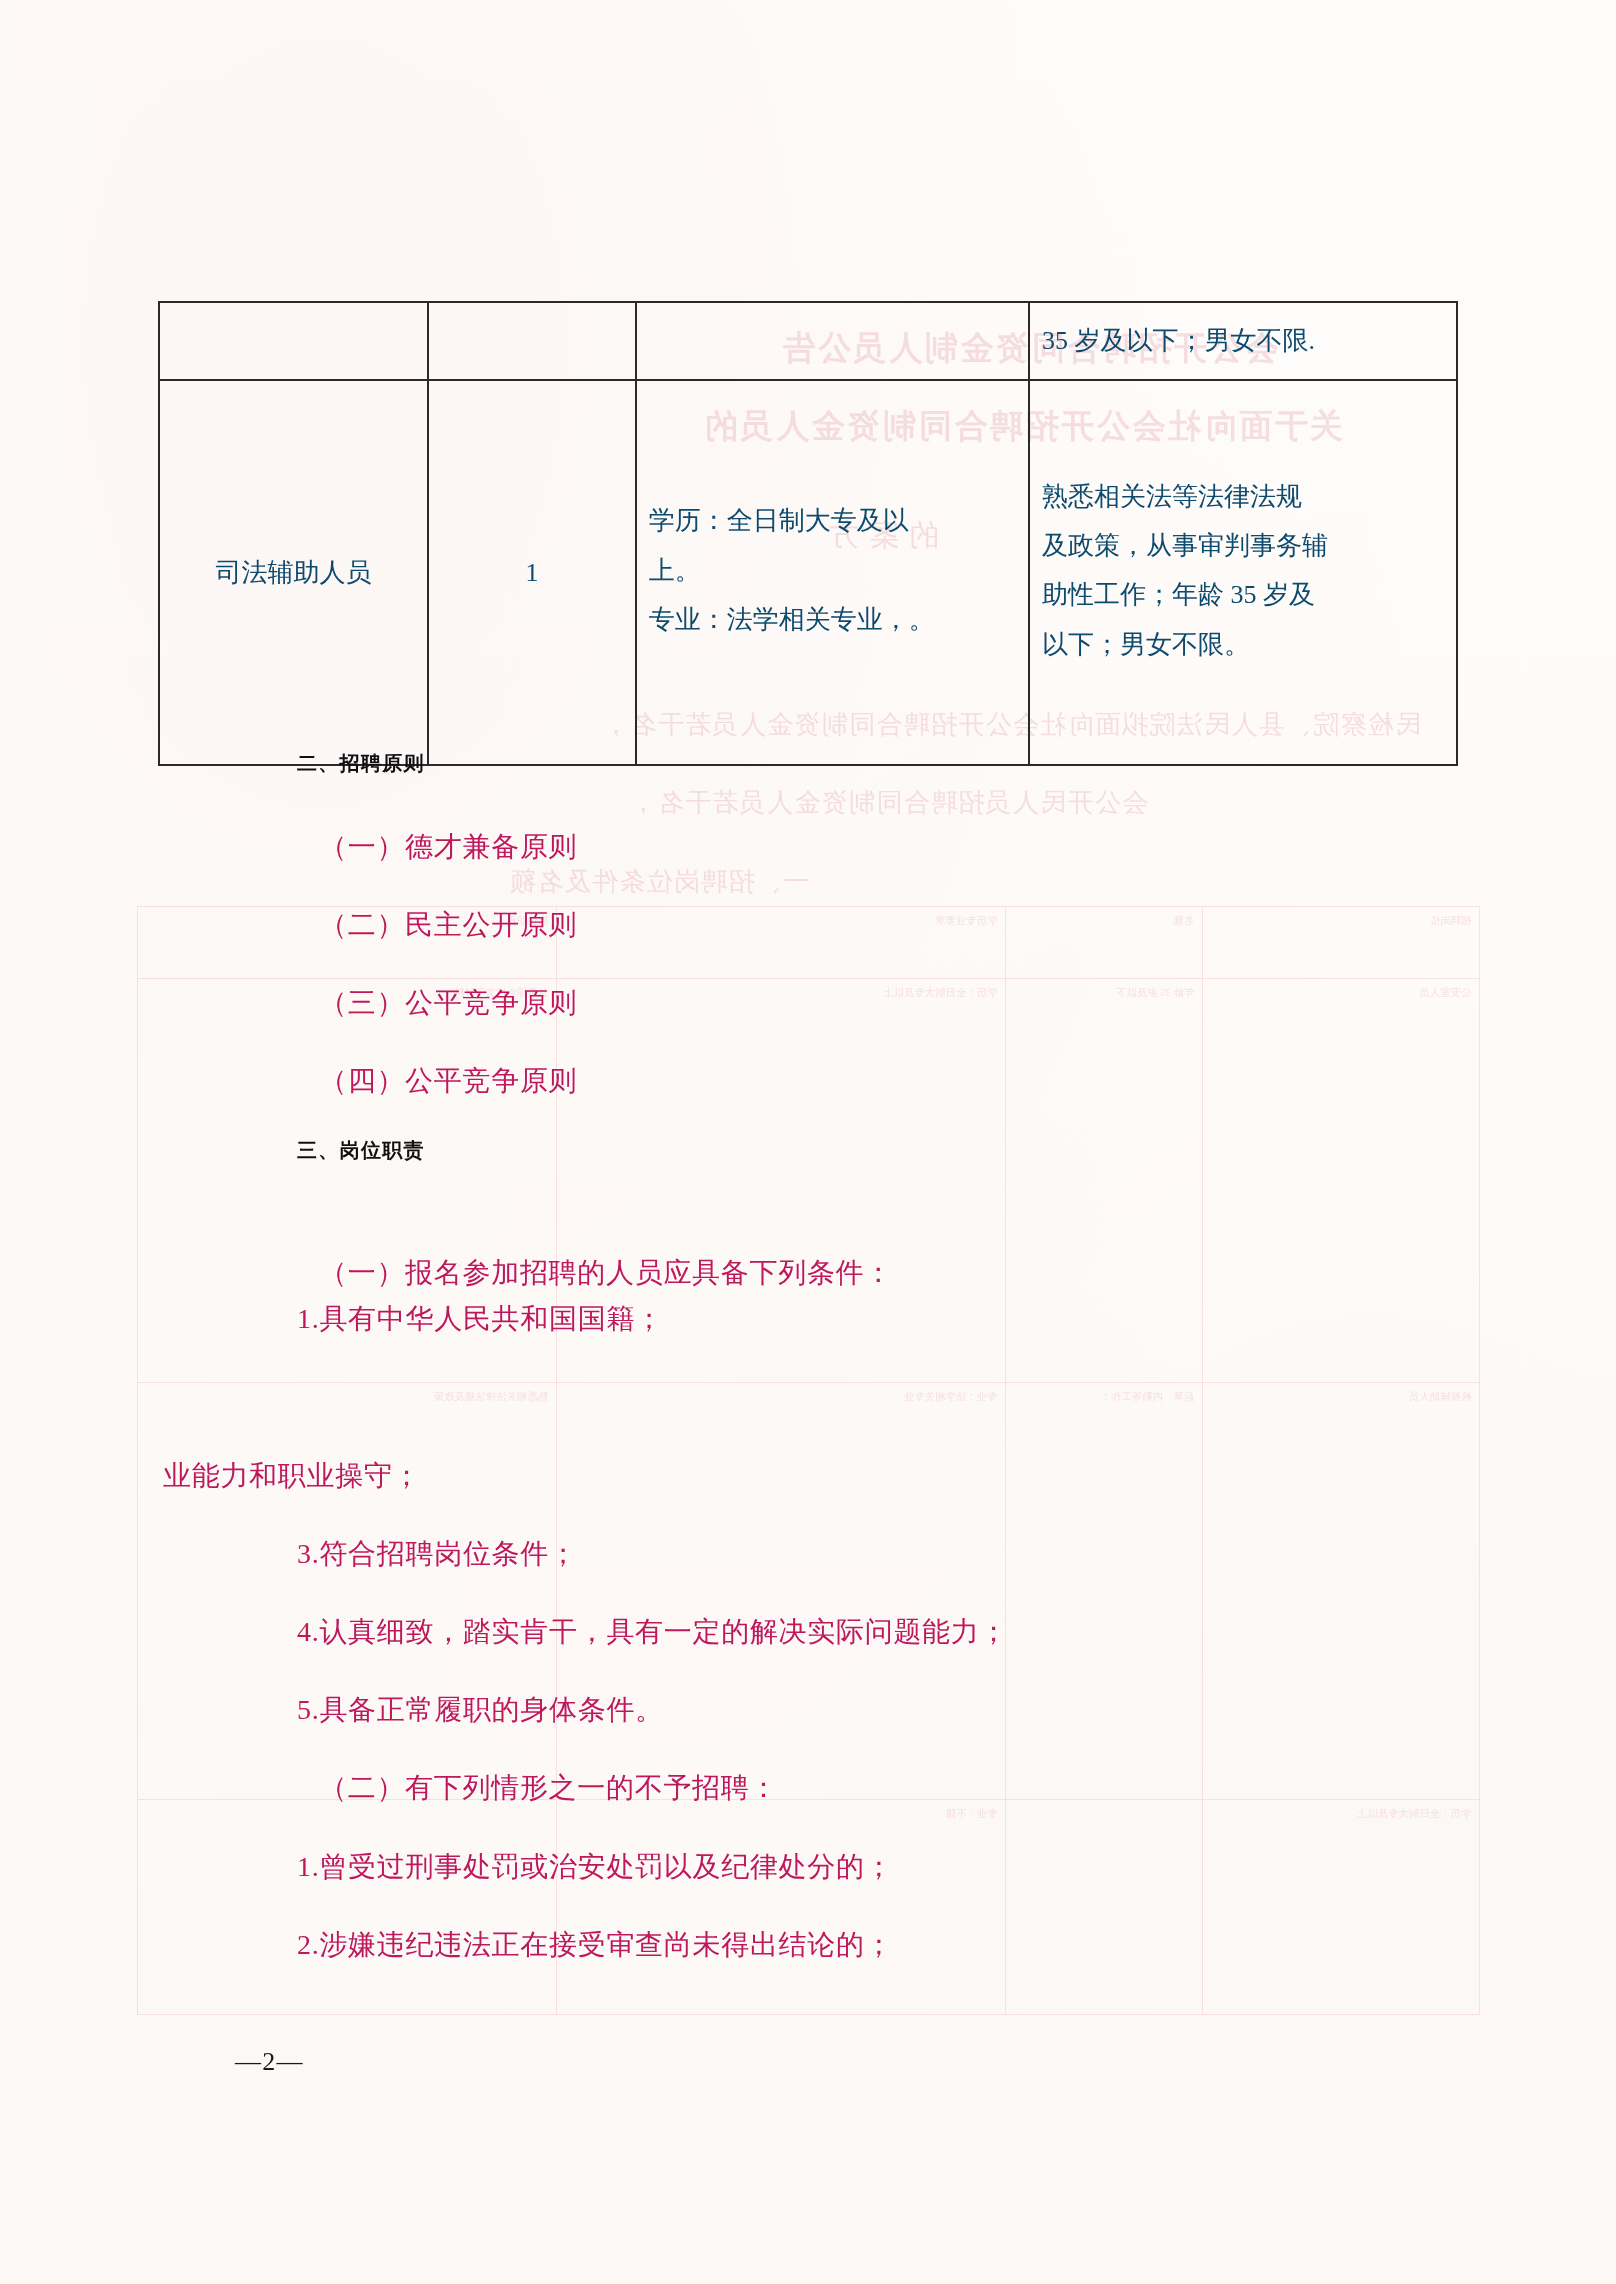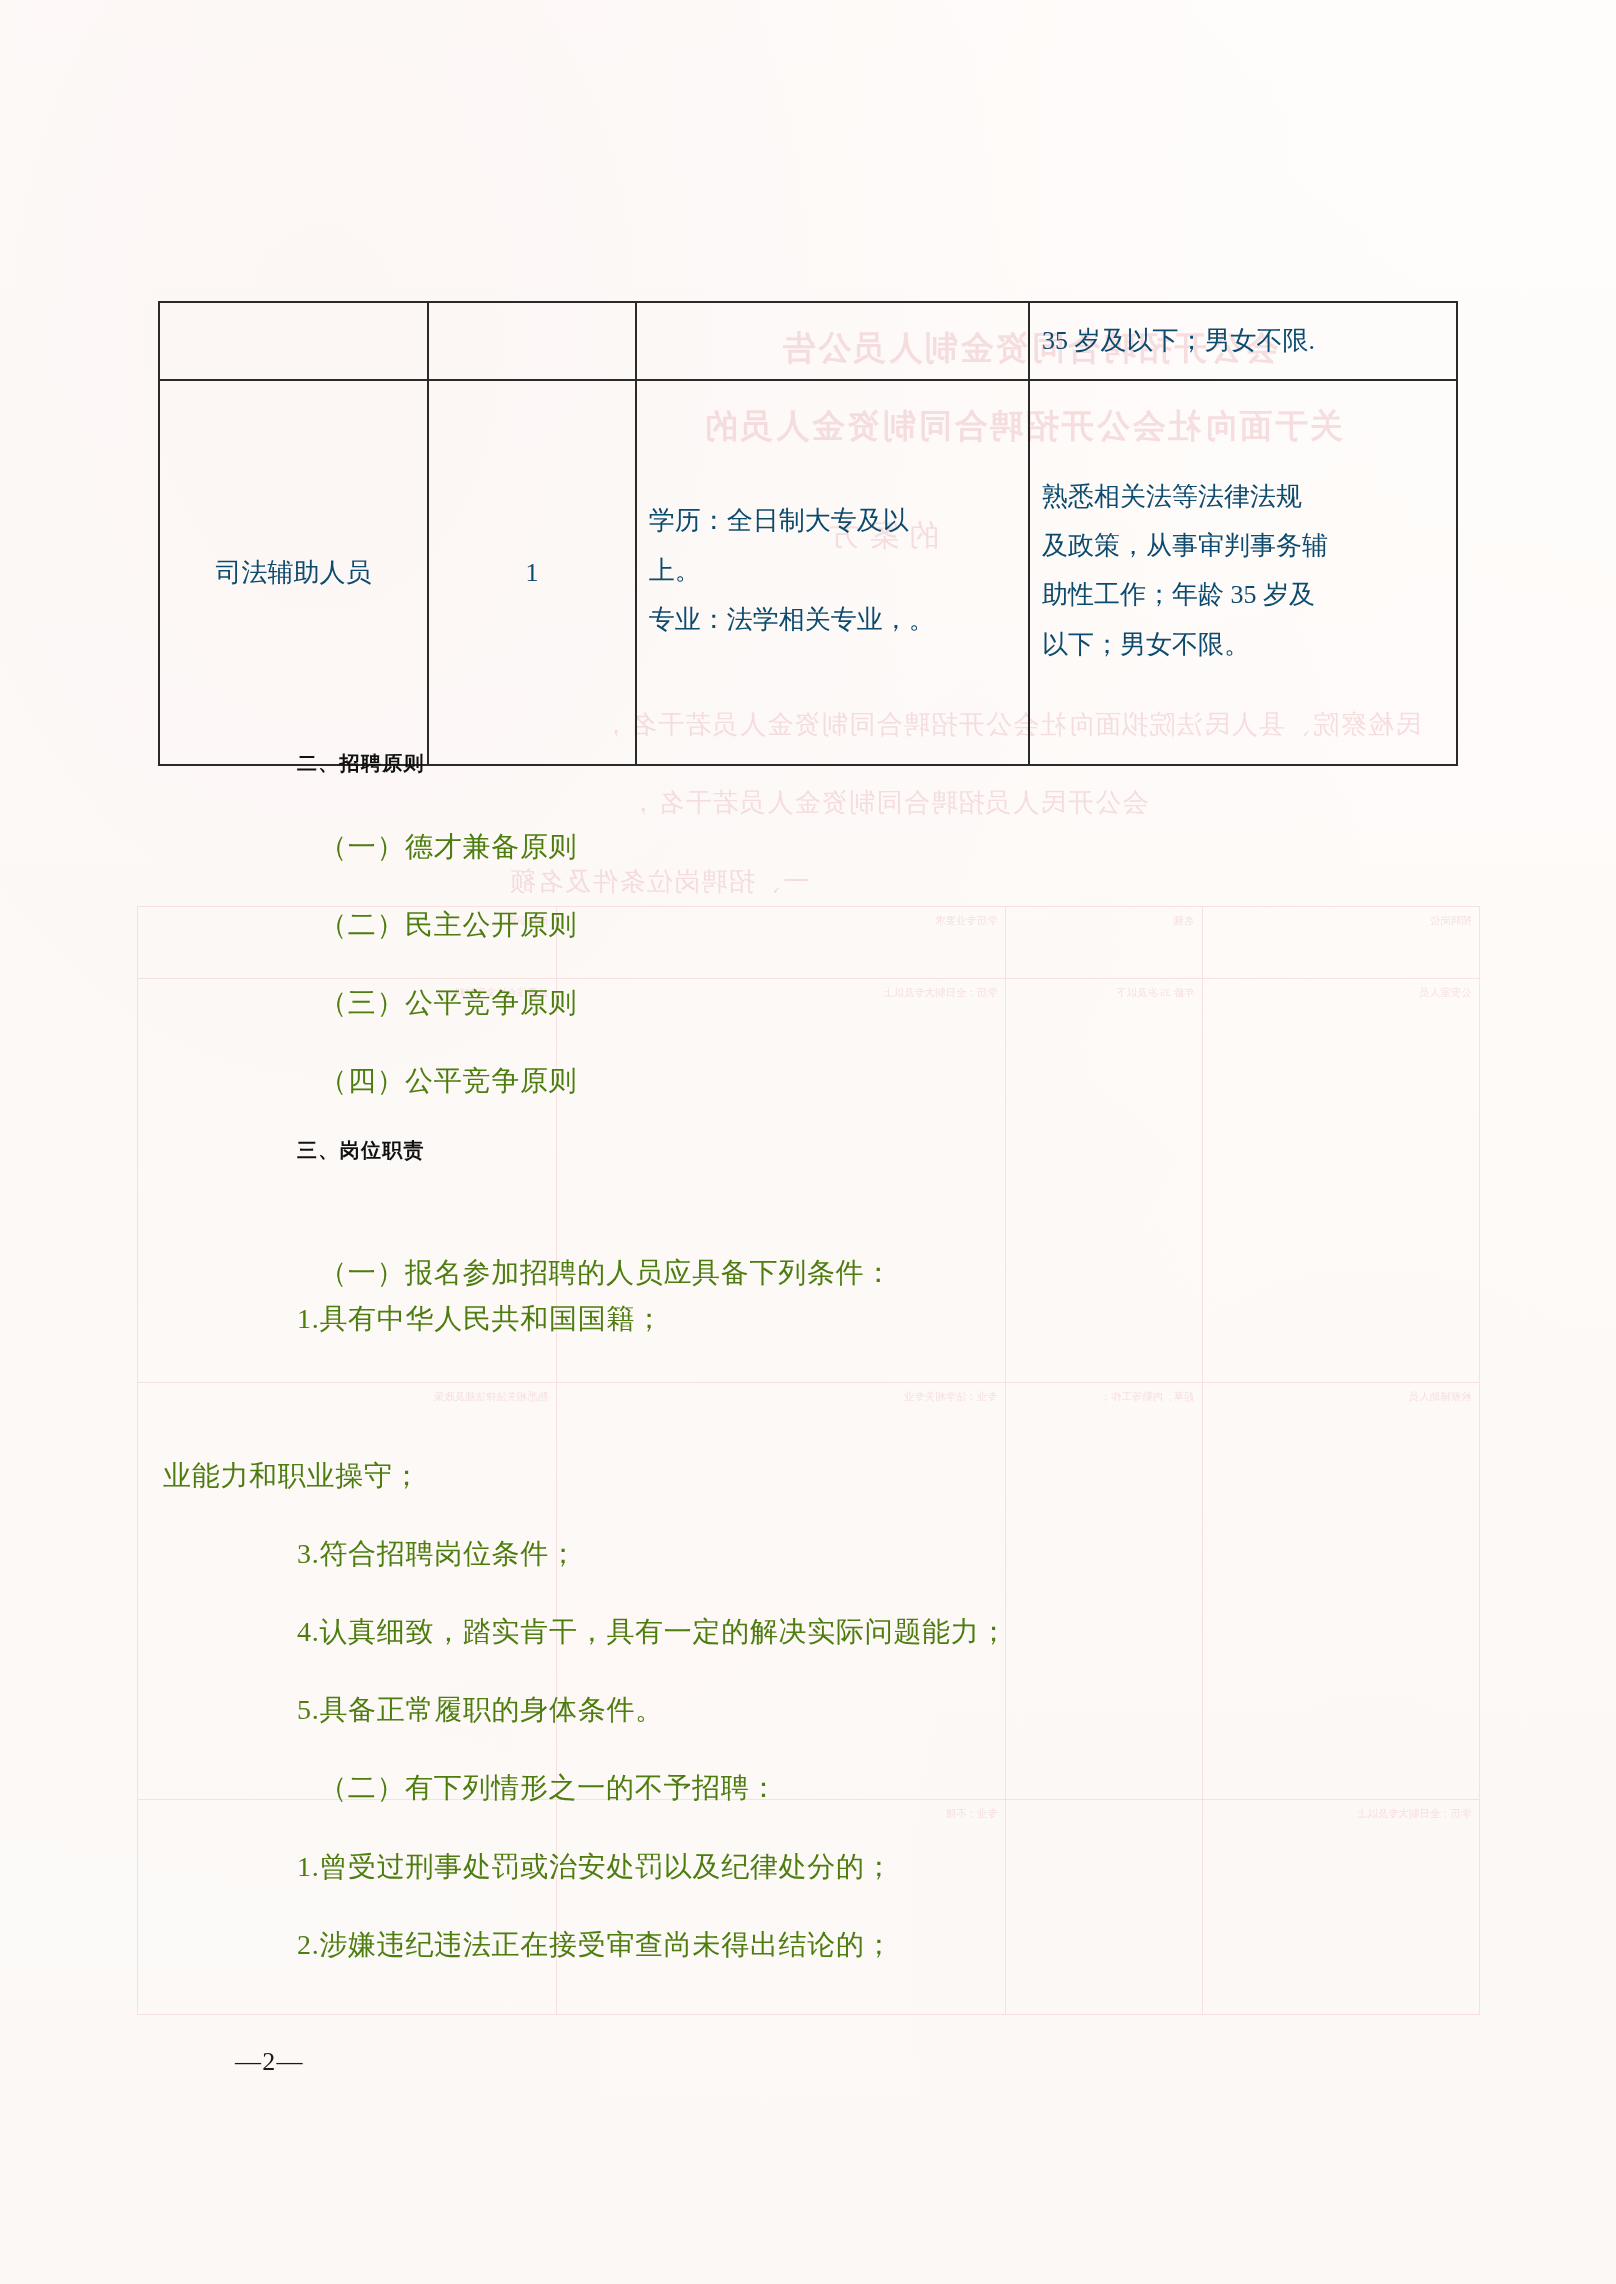--- a/index.html
+++ b/index.html
@@ -94,21 +94,21 @@
     position: absolute;
     font-size: 20px;
     font-weight: bold;
     color: #101010;
     letter-spacing: 1.3px;
     white-space: nowrap;
   }
   .para {
     position: absolute;
     font-size: 28px;
-    color: #4d7c0f;
+    color: #be185d;
     letter-spacing: 0.7px;
     white-space: nowrap;
     line-height: 1.6;
   }
   .pagenum {
     position: absolute;
     left: 235px;
     top: 2047px;
     font-size: 26px;
     color: #1a1a1a;

